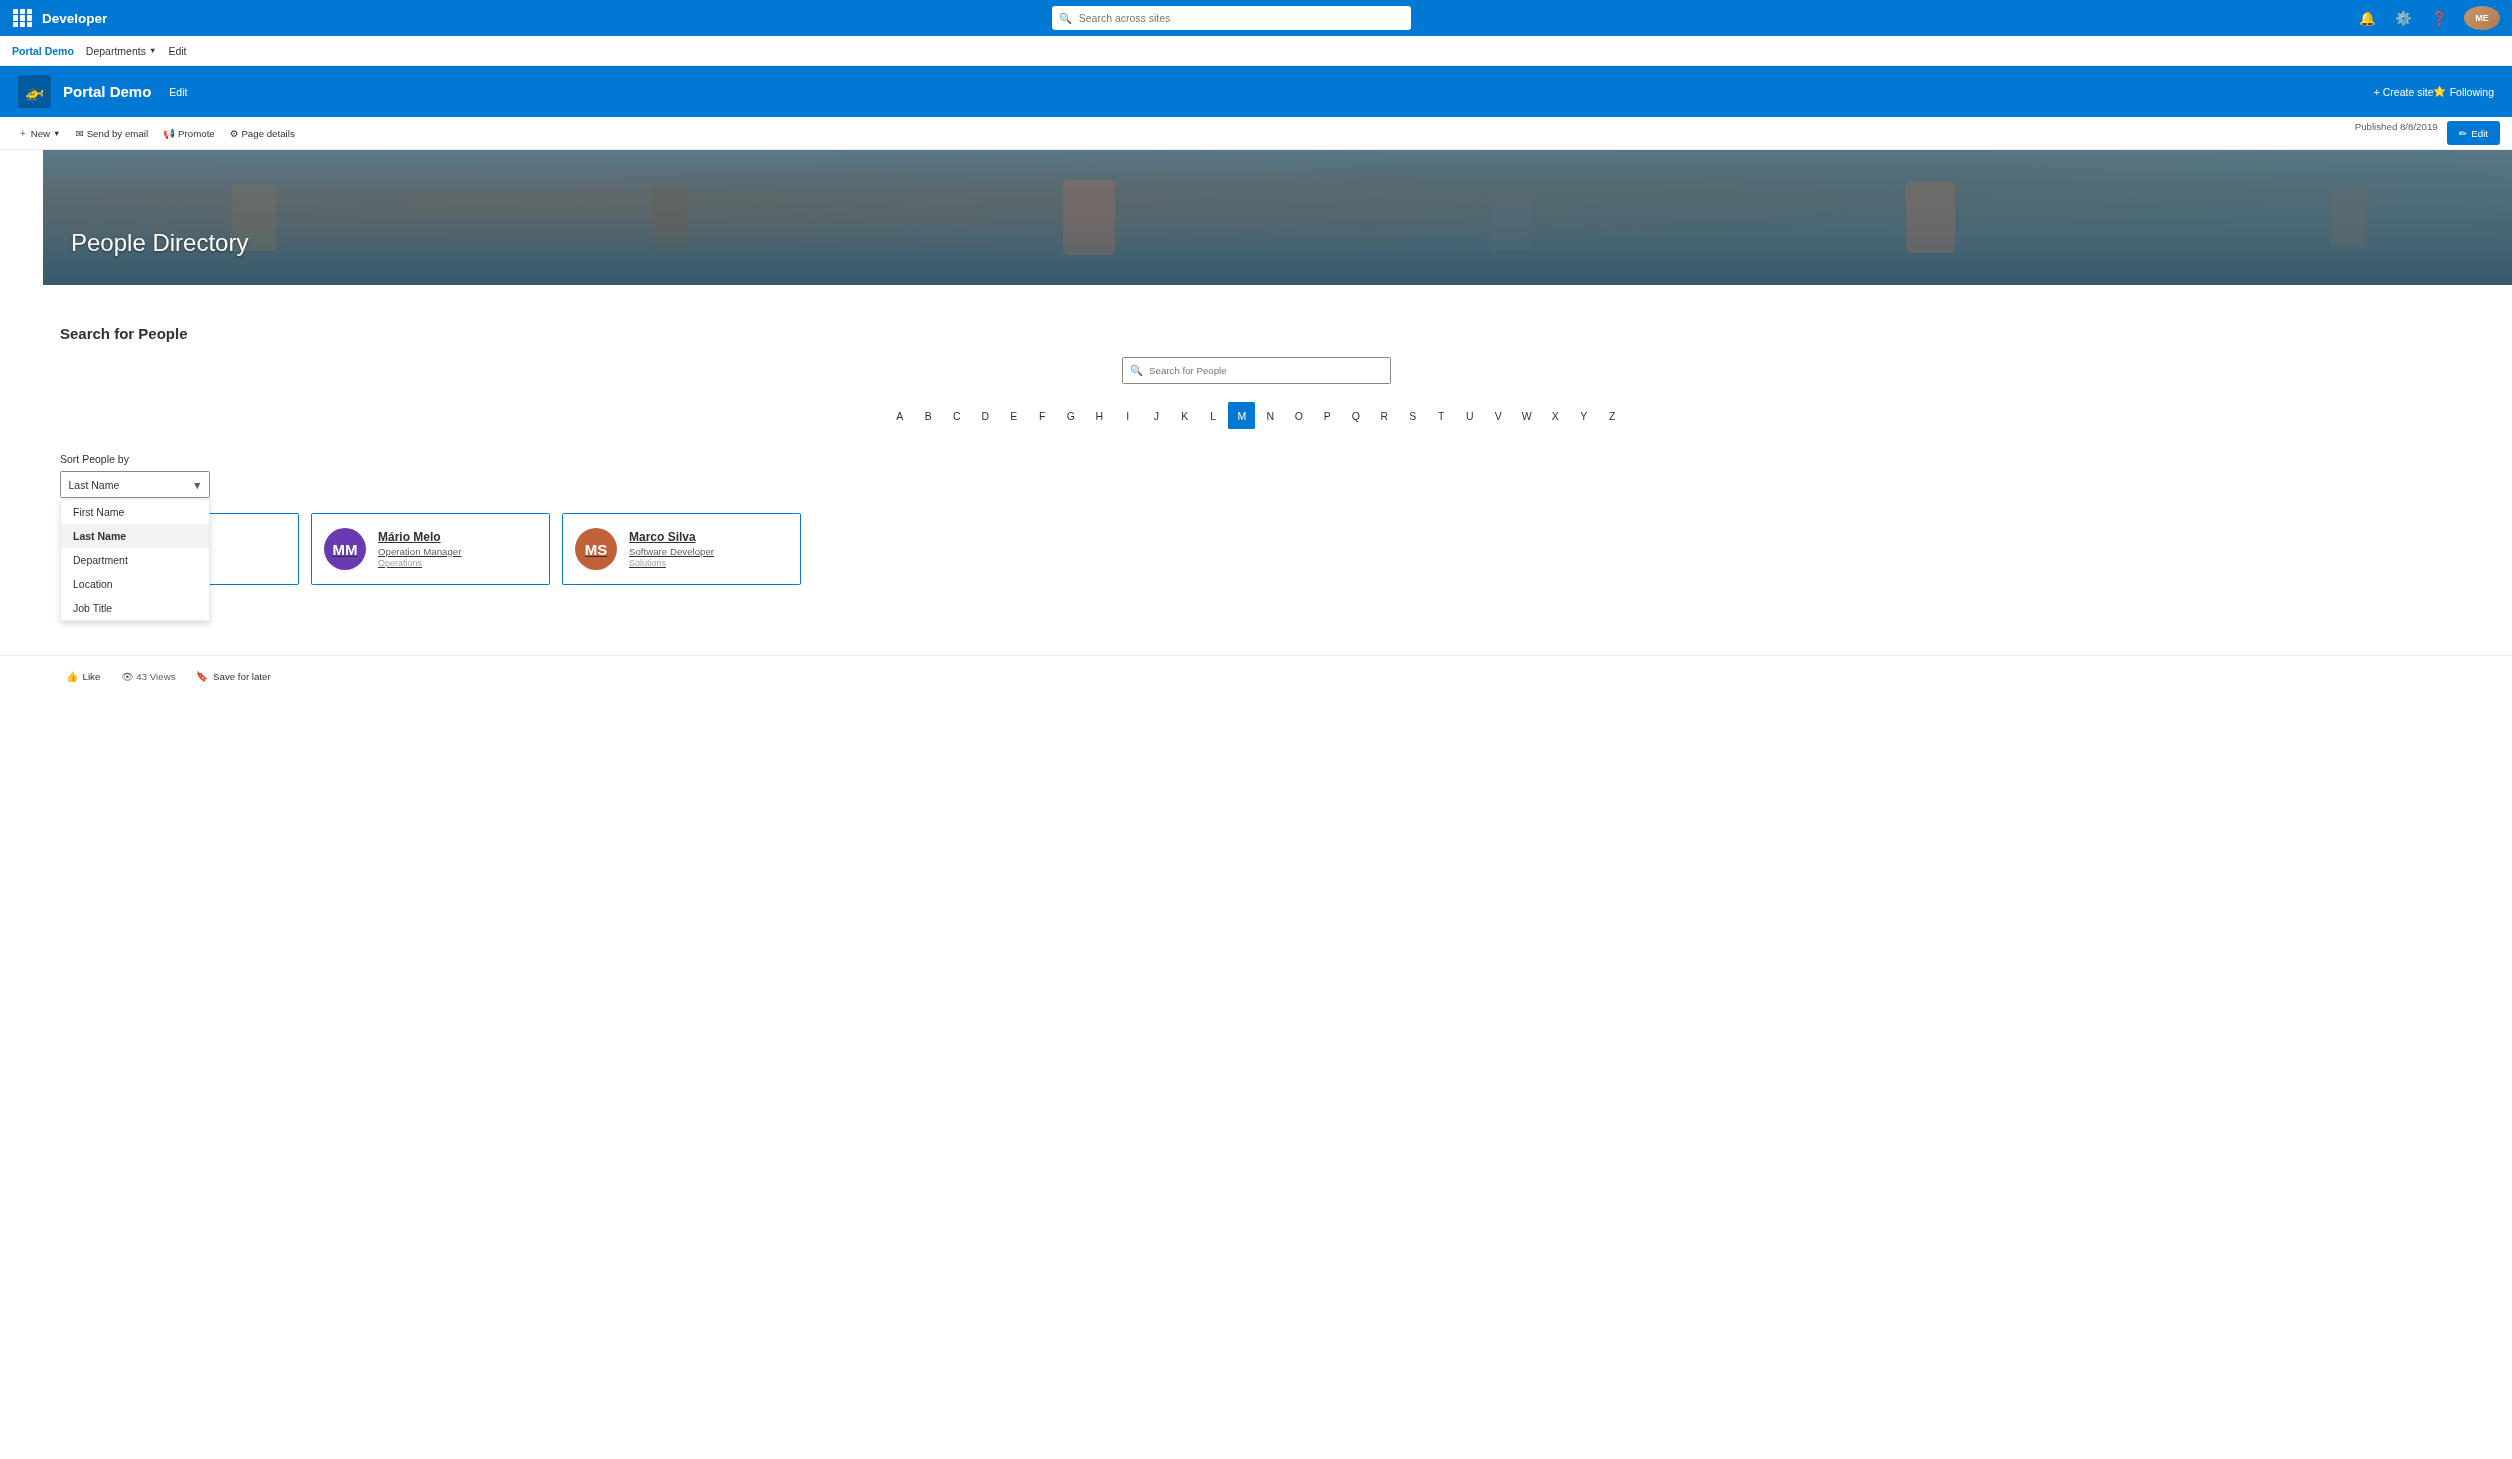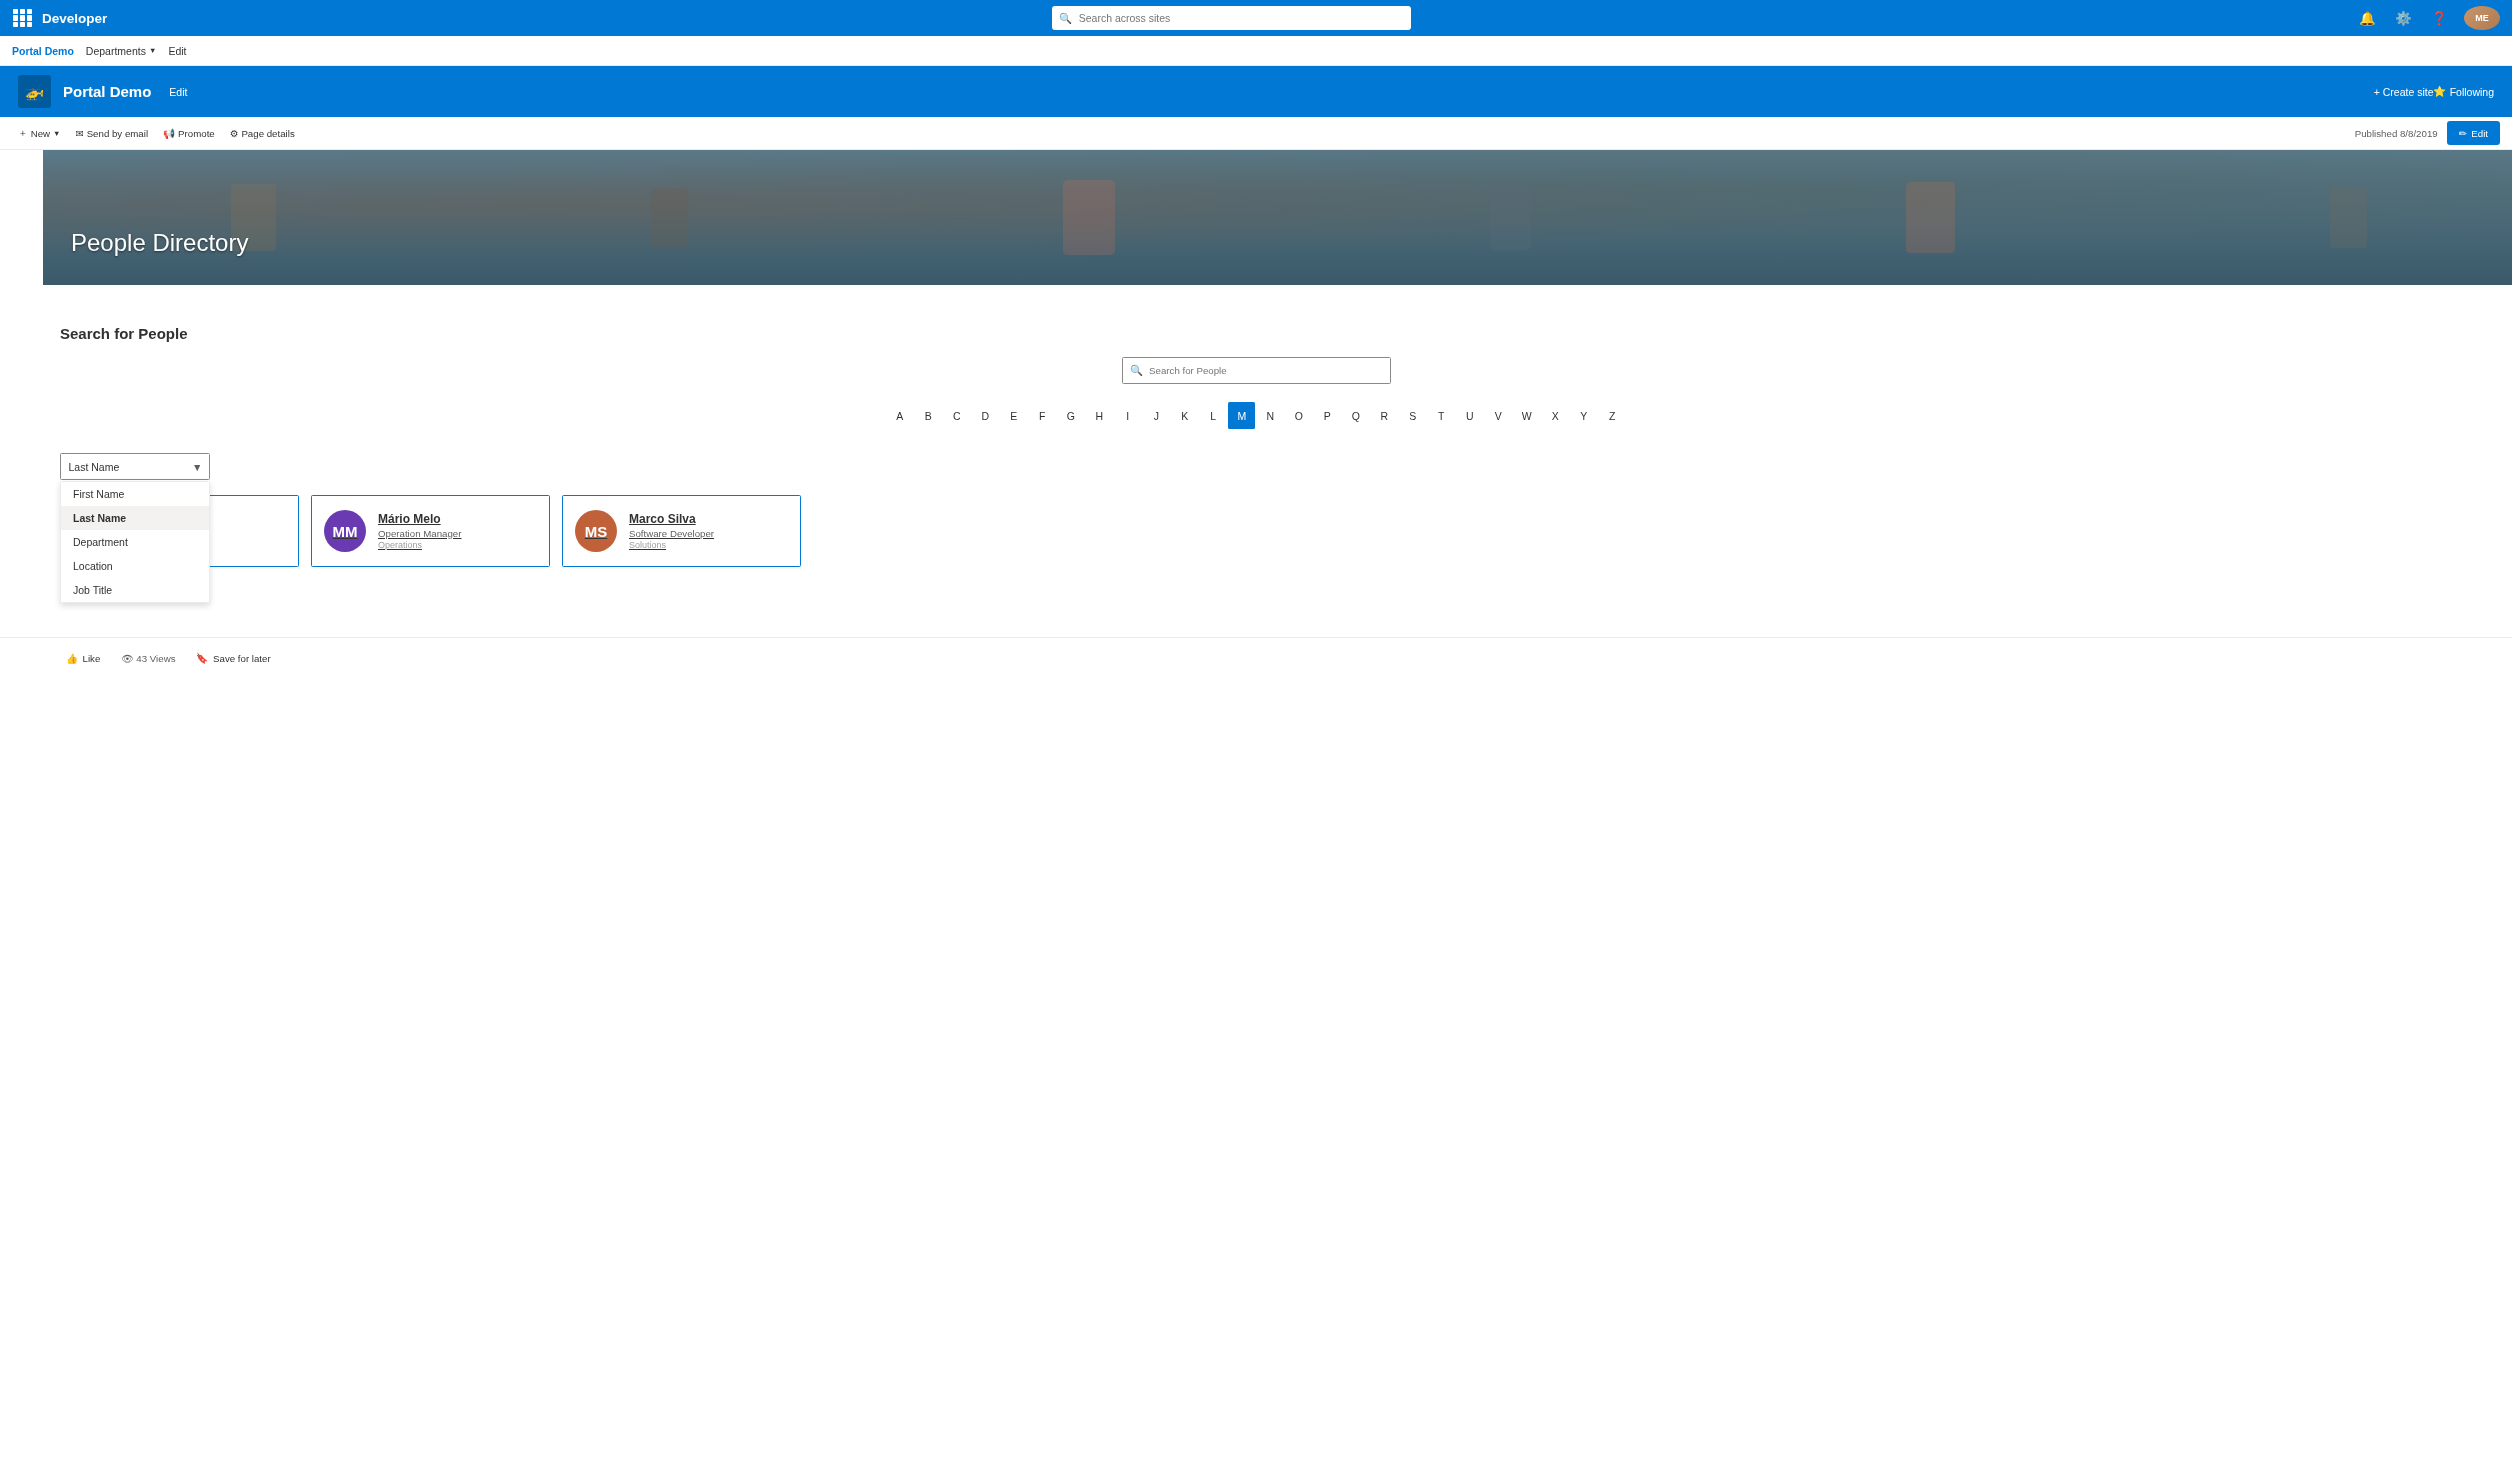--- a/index.html
+++ b/index.html
@@ -117,21 +117,21 @@
       padding: 0 12px; gap: 3px;
       border-bottom: 0.7px solid #edebe9;
     }
     .toolbar-btn {
       display: flex; align-items: center; gap: 3px;
       padding: 0 6px; height: 24px; border-radius: 3px;
       font-size: 9.7px; cursor: pointer; color: #333;
       border: none; background: transparent;
     }
     .toolbar-right {
-      margin-left: auto; display: flex; align-items: center; gap: 9px;
+      margin-left: auto; display: flex; gap: 9px;
     }
     .published-text { font-size: 9.7px; color: #605e5c; }
     .edit-btn {
       display: flex; align-items: center; gap: 4.5px;
       padding: 0 12px; height: 24px;
       background: #0078d4; color: white;
       border-radius: 3px; font-size: 9.7px;
       cursor: pointer; border: none;
     }
 
@@ -407,20 +407,21 @@
       <button class="alpha-btn">T</button>
       <button class="alpha-btn">U</button>
       <button class="alpha-btn">V</button>
       <button class="alpha-btn">W</button>
       <button class="alpha-btn">X</button>
       <button class="alpha-btn">Y</button>
       <button class="alpha-btn">Z</button>
     </div>
 
   <div class="sort-section">
+    <div class="sort-label">Sort People by</div>
     <div class="sort-select-wrapper">
       <select class="sort-select" id="sort-select">
         <option value="first-name">First Name</option>
         <option value="last-name" selected="">Last Name</option>
         <option value="department">Department</option>
         <option value="location">Location</option>
         <option value="job-title">Job Title</option>
       </select>
       <span class="sort-chevron">▼</span>
 

